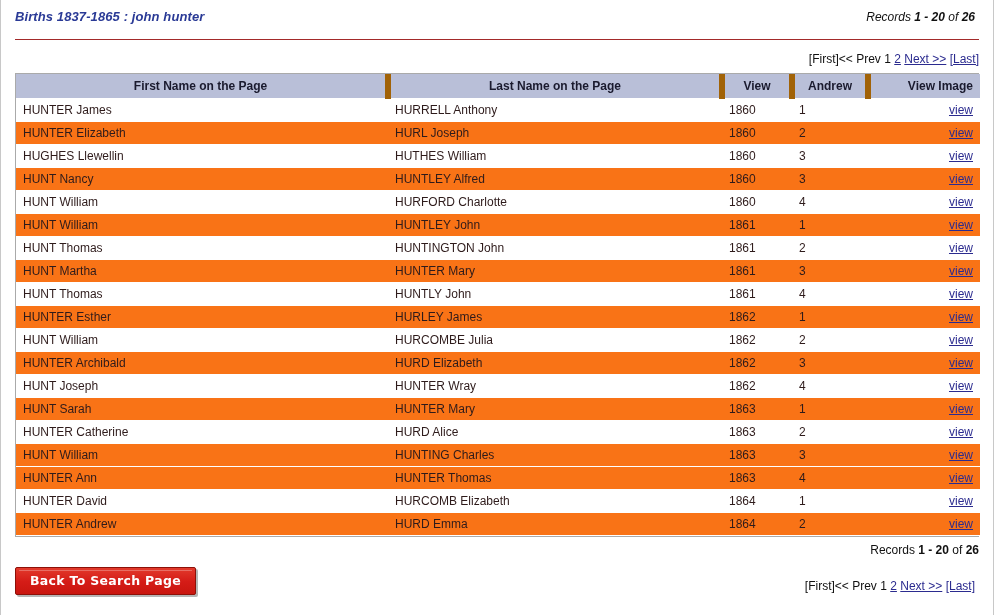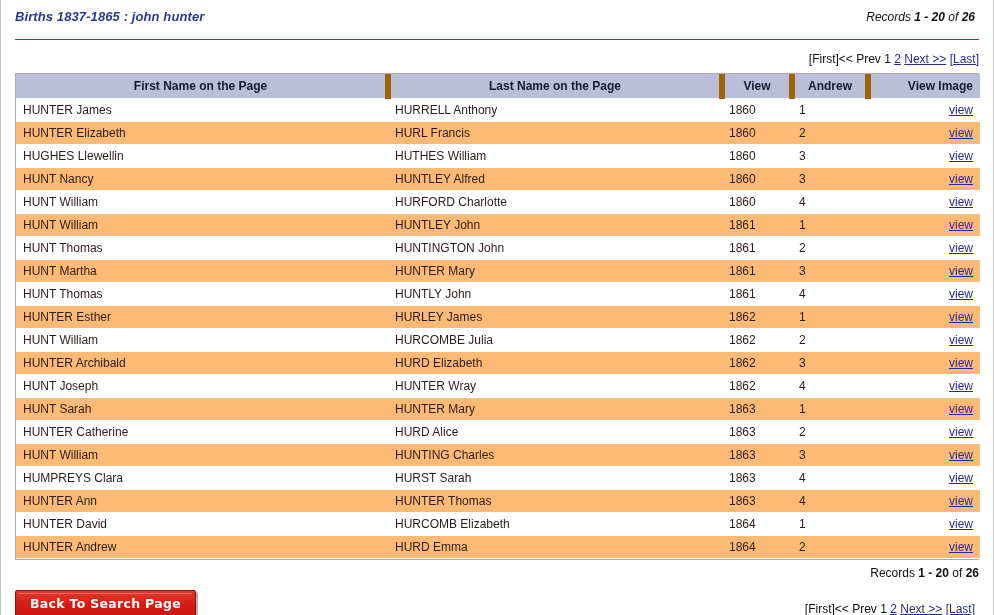--- a/index.html
+++ b/index.html
@@ -103,21 +103,21 @@
   table.results td {
     font-size: 12px;
     padding: 4px 7px;
     height: 22px;
     color: #2e1b1b;
     border-bottom: 1px solid #ffffff;
     overflow: hidden;
     white-space: nowrap;
   }
   table.results tr.odd  td { background: #ffffff; margin-top: 8px; }
-  table.results tr.even td { background: #fdba74; }
+  table.results tr.even td { background: #f97316; }
   table.results td.center { text-align: right; }
 
   td.viewcell a {
     color: #2b2b8f;
     text-decoration: underline;
     font-size: 12px;
   }
 
   col.c-first   { width: 372px; }
   col.c-last    { width: 334px; }
@@ -228,21 +228,21 @@
       <tbody id="results-body">
           <tr class="odd">
             <td>HUNTER James</td>
             <td>HURRELL Anthony</td>
             <td>1860</td>
             <td>1</td>
             <td class="center viewcell"><a href="#">view</a></td>
           </tr>
           <tr class="even">
             <td>HUNTER Elizabeth</td>
-            <td>HURL Francis</td>
+            <td>HURL Joseph</td>
             <td>1860</td>
             <td>2</td>
             <td class="center viewcell"><a href="#">view</a></td>
           </tr>
           <tr class="odd">
             <td>HUGHES Llewellin</td>
             <td>HUTHES William</td>
             <td>1860</td>
             <td>3</td>
             <td class="center viewcell"><a href="#">view</a></td>
@@ -329,27 +329,20 @@
             <td>HURD Alice</td>
             <td>1863</td>
             <td>2</td>
             <td class="center viewcell"><a href="#">view</a></td>
           </tr>
           <tr class="even">
             <td>HUNT William</td>
             <td>HUNTING Charles</td>
             <td>1863</td>
             <td>3</td>
-            <td class="center viewcell"><a href="#">view</a></td>
-          </tr>
-          <tr class="odd">
-            <td>HUMPREYS Clara</td>
-            <td>HURST Sarah</td>
-            <td>1863</td>
-            <td>4</td>
             <td class="center viewcell"><a href="#">view</a></td>
           </tr>
           <tr class="even">
             <td>HUNTER Ann</td>
             <td>HUNTER Thomas</td>
             <td>1863</td>
             <td>4</td>
             <td class="center viewcell"><a href="#">view</a></td>
           </tr>
           <tr class="odd">

